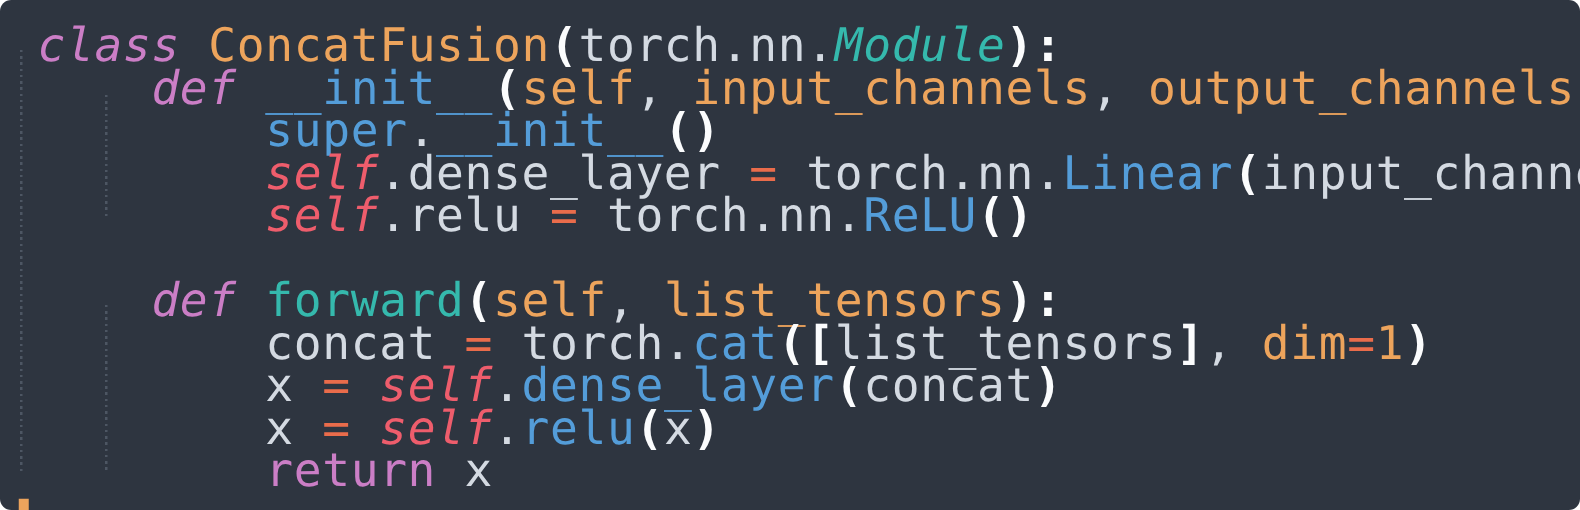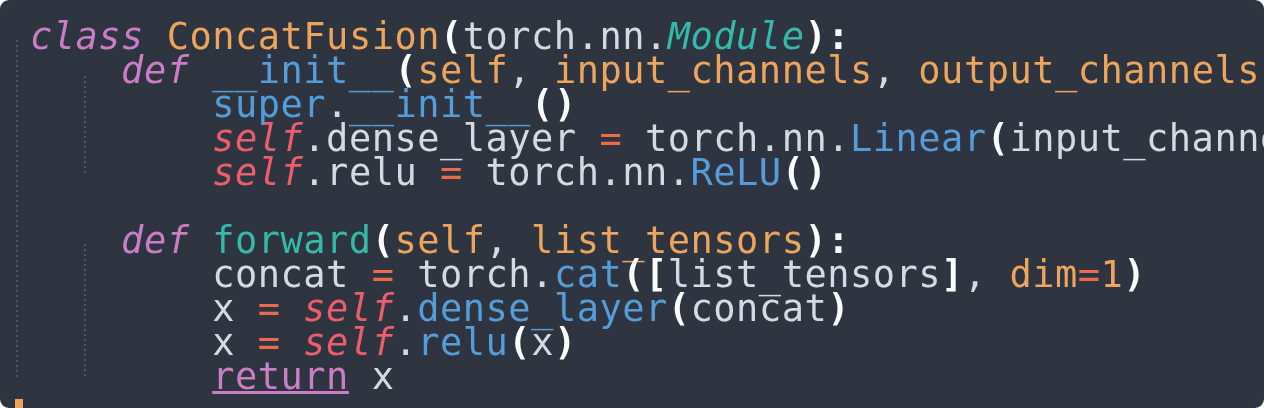--- a/index.html
+++ b/index.html
@@ -24,21 +24,21 @@
     margin: 16px;
     padding: 4px 0 0 14px;
     font-family: "DejaVu Sans Mono", "Liberation Mono", monospace;
     font-size: 37px;
     line-height: 34px;
     letter-spacing: 0.5px;
     white-space: pre;
   }
   .code-line { height: 34px; }
   .tok-kwi   { color: var(--kw);     font-style: italic; }
-  .tok-kw    { color: var(--kw); text-decoration: underline; }
+  .tok-kw    { color: var(--kw); }
   .tok-orange{ color: var(--orange); }
   .tok-plain { color: var(--plain); }
   .tok-teali { color: var(--teal);   font-style: italic; }
   .tok-teal  { color: var(--teal); }
   .tok-bluei { color: var(--blue);   }
   .tok-blue  { color: var(--blue); }
   .tok-self  { color: var(--selfred); font-style: italic; }
   .tok-op    { color: var(--op); }
   .tok-punct { color: var(--punct); font-weight: bold; }
   .indent-guide {

